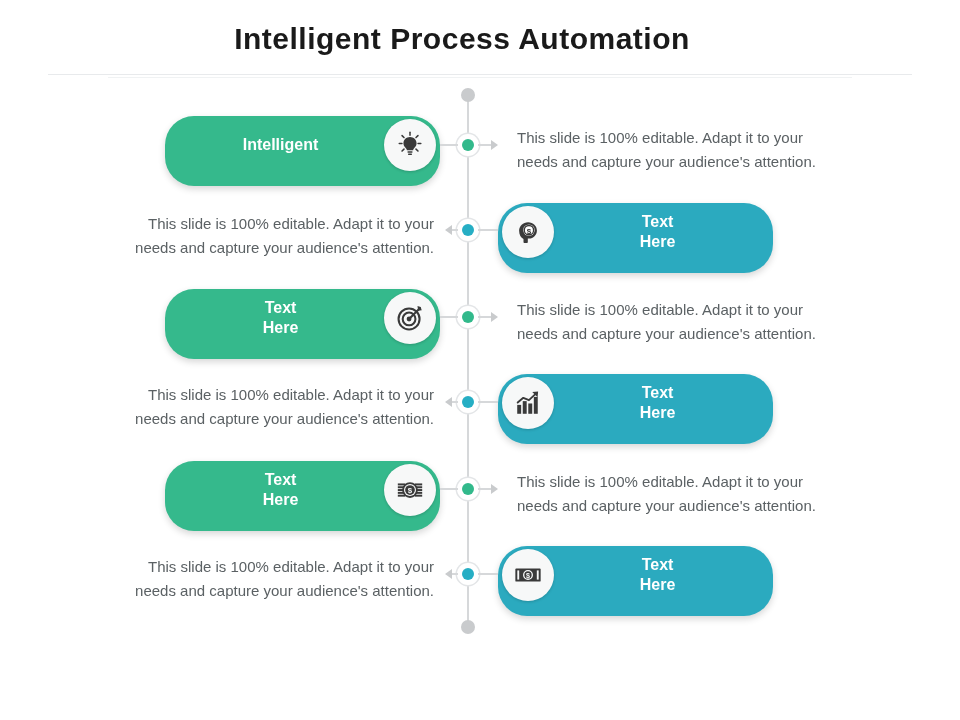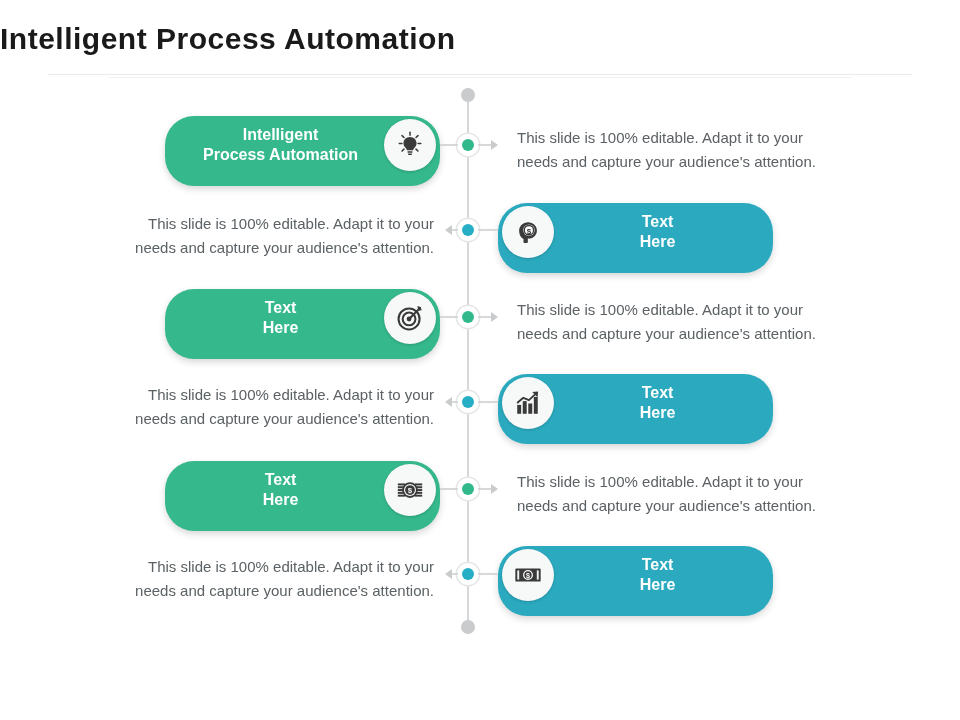--- a/index.html
+++ b/index.html
@@ -18,20 +18,21 @@
     width: 960px;
     height: 720px;
   }
 
   
   .title {
     position: absolute;
     top: 22px;
     left: 0;
     width: 924px;
+    text-align: center;
     font-size: 30px;
     font-weight: bold;
     color: #1a1a1a;
     letter-spacing: 0.5px;
   }
   .header-rule {
     position: absolute;
     top: 74px;
     left: 48px;
     width: 864px;
@@ -173,21 +174,20 @@
   <div class="header-rule"></div>
   <div class="header-rule-inner"></div>
 
   <div class="timeline-line"></div>
   <div class="timeline-cap top"></div>
   <div class="timeline-cap bottom"></div>
 
   <div class="pill green first" style="left:165px; top:116px; width:275px;">
     <div class="pill-label">
       <span>Intelligent</span>
-      <span>Process Automation</span>
     </div>
     <div class="icon-badge">
       <svg width="30" height="30" viewBox="0 0 32 32">
         <g stroke="#3a3a3a" stroke-width="1.6" stroke-linecap="round">
           <line x1="16" y1="2.5" x2="16" y2="5.5"></line>
           <line x1="7.5" y1="6" x2="9.6" y2="8.1"></line>
           <line x1="24.5" y1="6" x2="22.4" y2="8.1"></line>
           <line x1="4.5" y1="14.5" x2="7.4" y2="14.5"></line>
           <line x1="27.5" y1="14.5" x2="24.6" y2="14.5"></line>
           <line x1="7.5" y1="22.5" x2="9.6" y2="20.4"></line>

